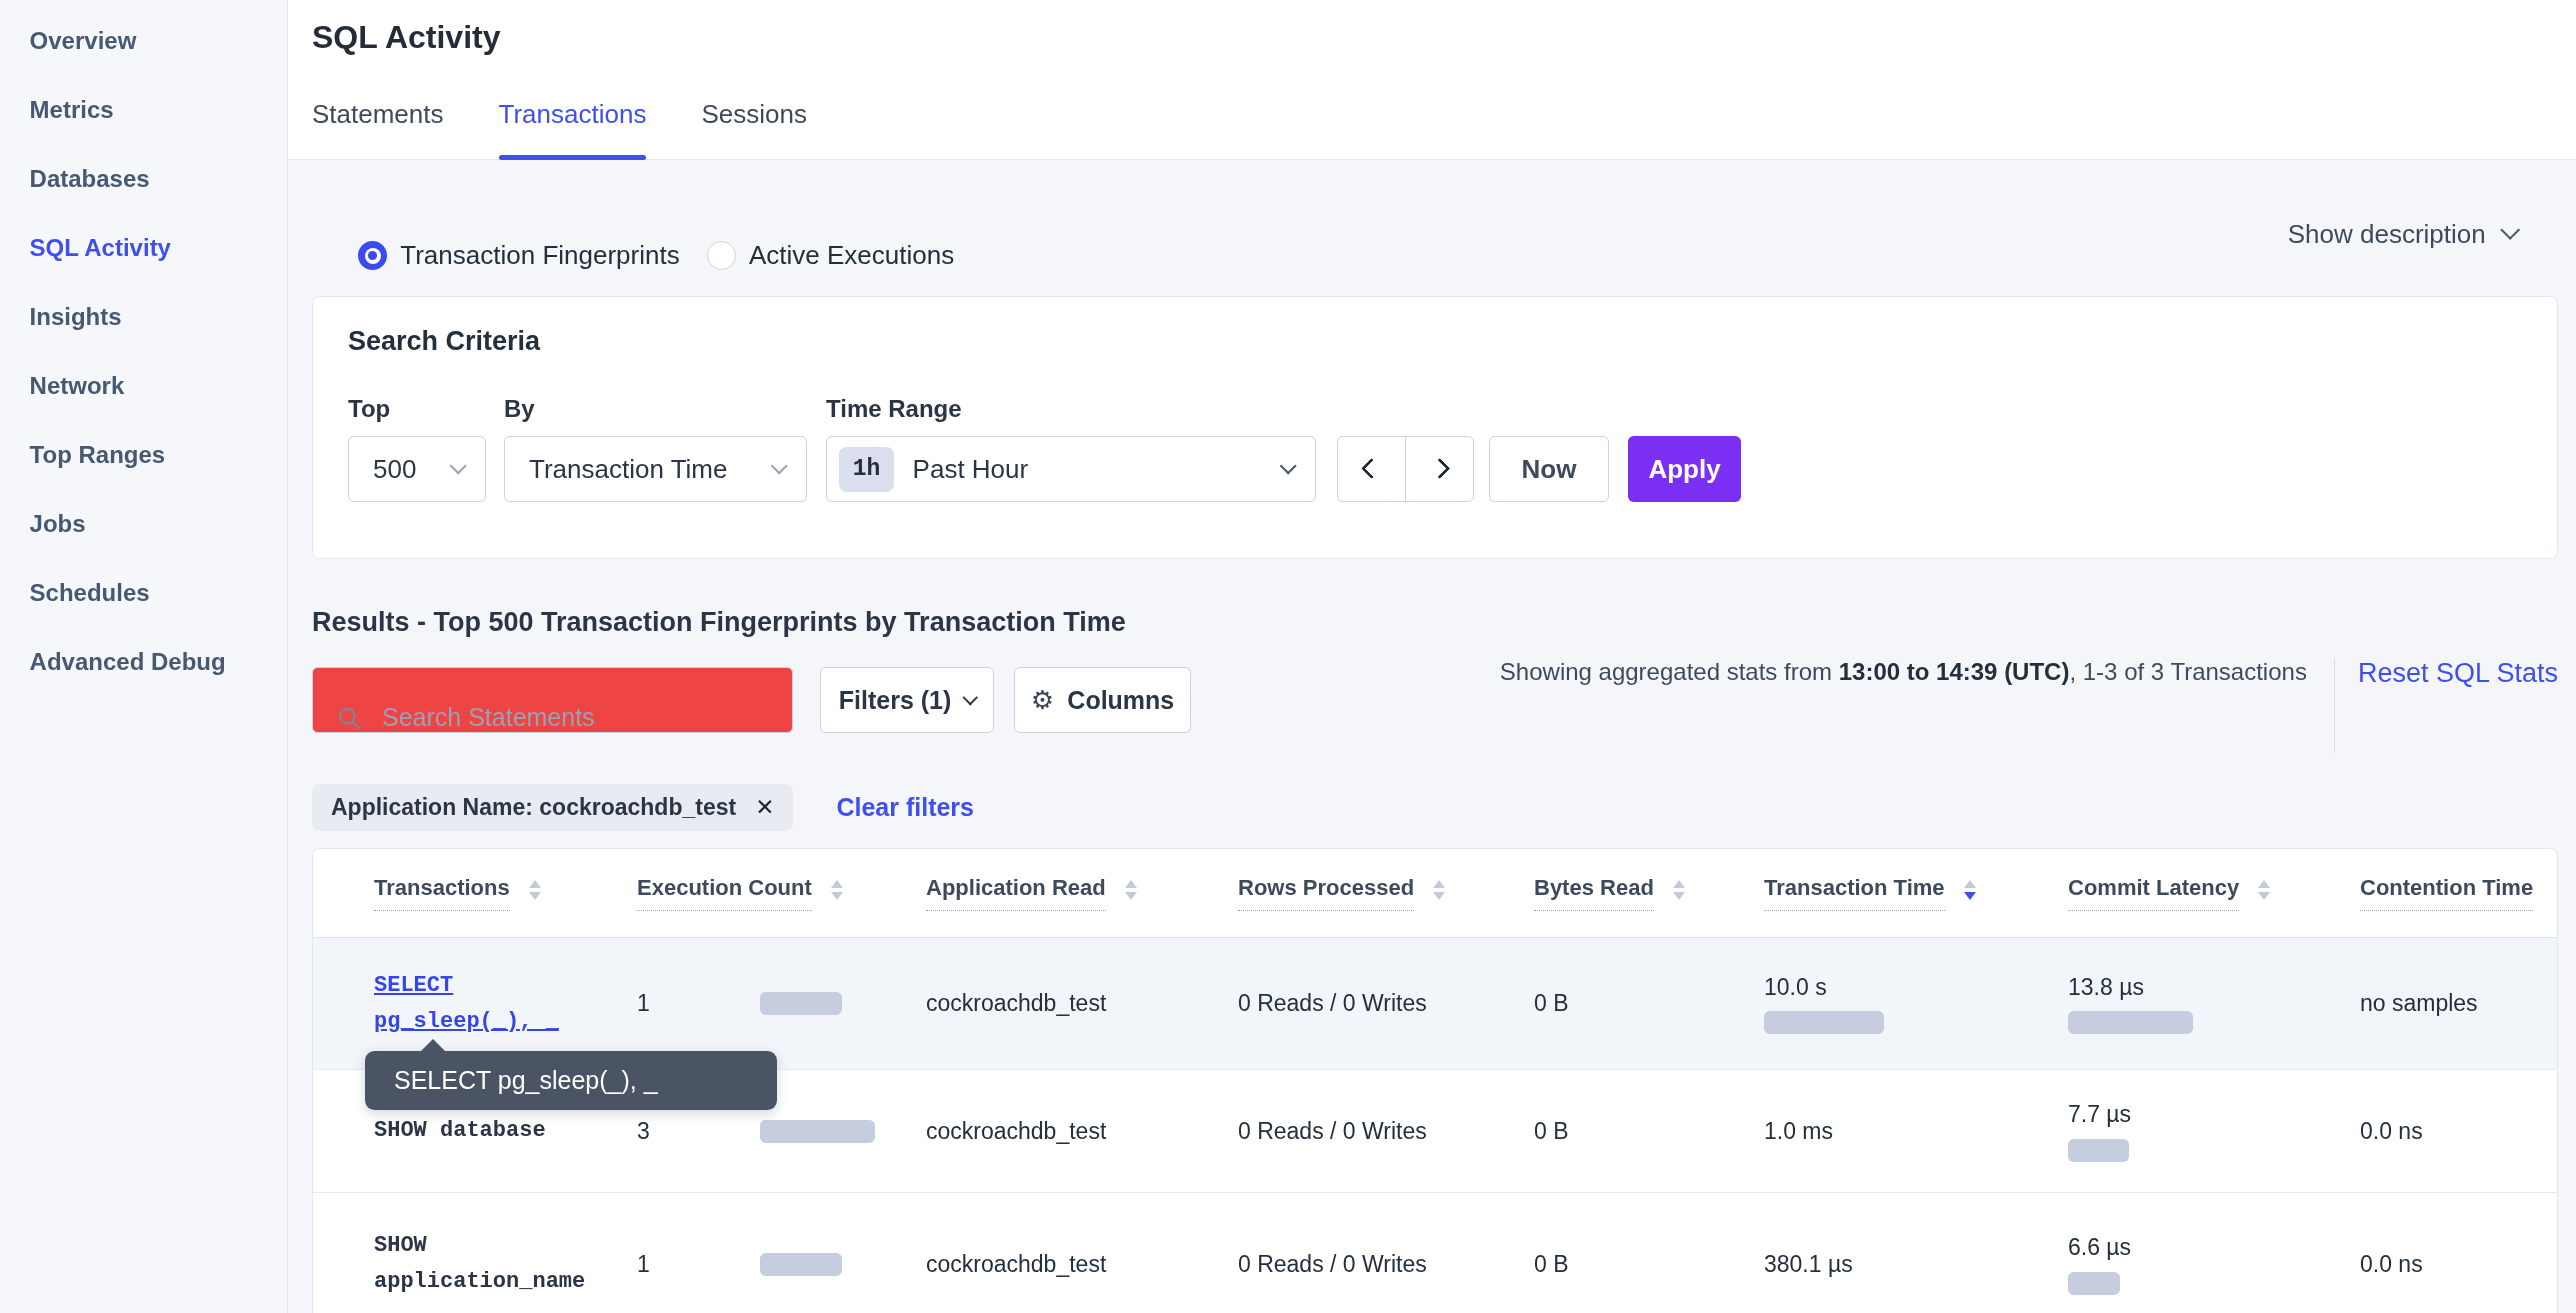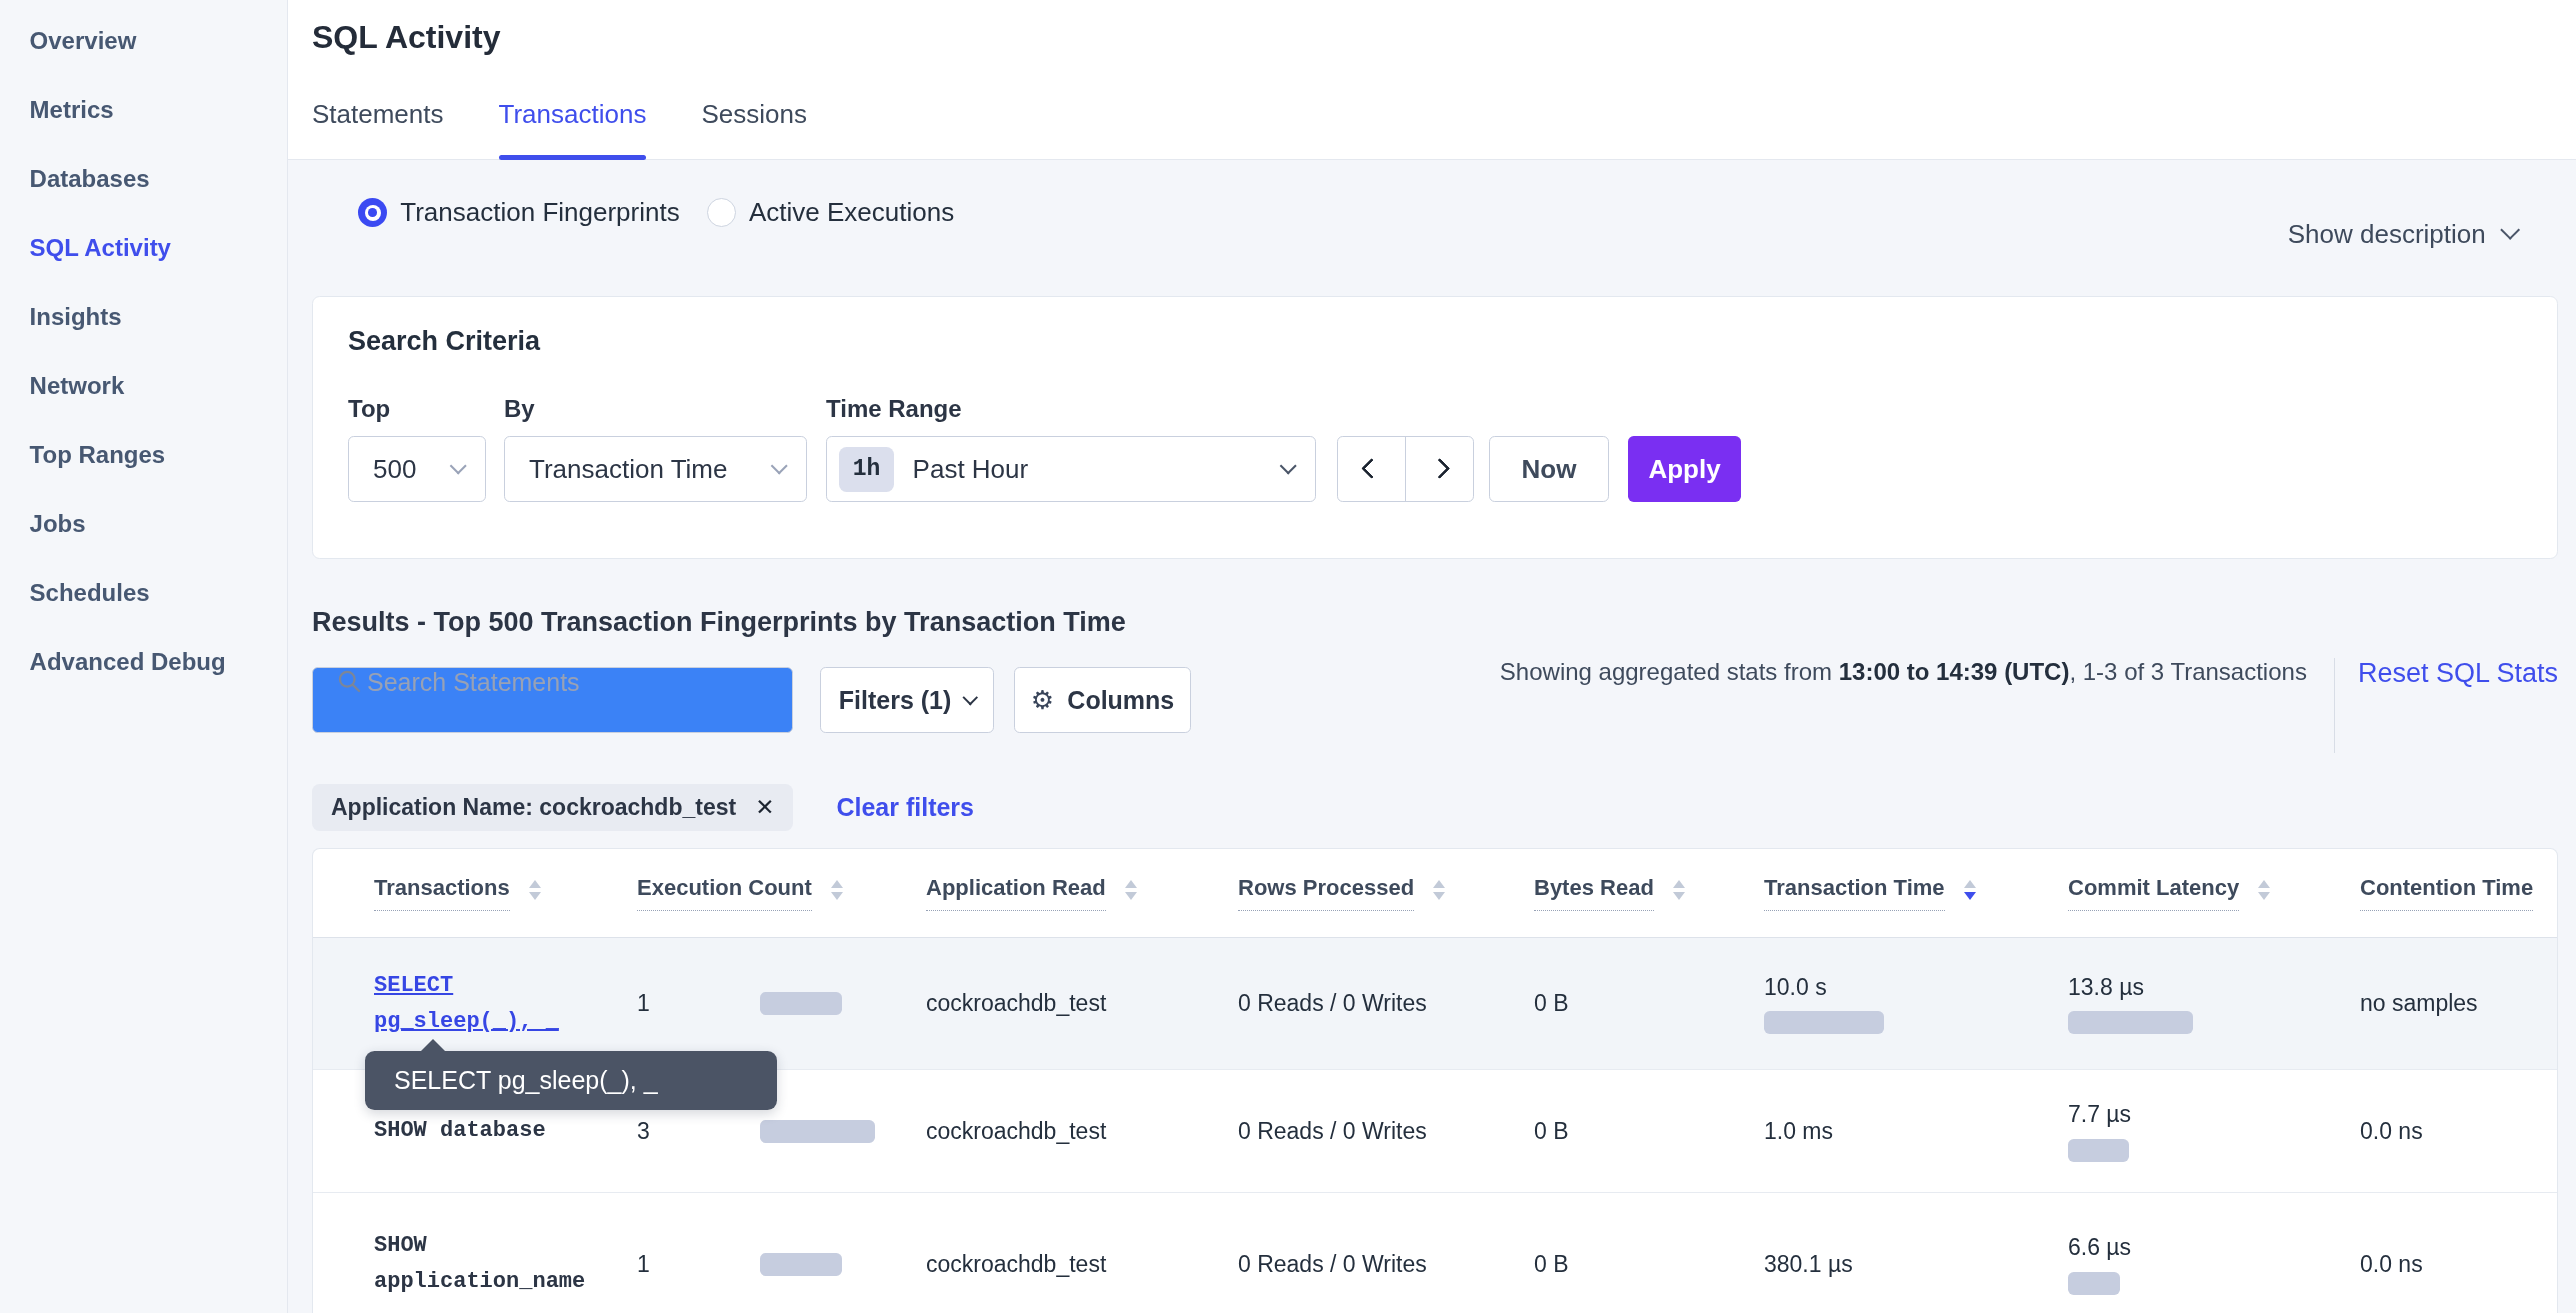--- a/index.html
+++ b/index.html
@@ -34,21 +34,21 @@
     position:relative; padding-bottom:29px; font-size:26px; font-weight:500;
     color:var(--text-mid,#3e4a5c); cursor:pointer;
   }
   .tab.active { color:var(--accent,#3f4eec); }
   .tab.active::after {
     content:""; position:absolute; left:0; right:0; bottom:-1px; height:4.8px;
     border-radius:2.9px; background:var(--accent,#3f4eec);
   }
 
   
-  .toggle-row { position:absolute; left:358px; top:197px; height:74px; display:flex; align-items:flex-start; gap:27px; }
+  .toggle-row { position:absolute; left:358px; top:197px; height:74px; display:flex; align-items:flex-end; gap:27px; }
   .radio-group { display:flex; align-items:center; gap:13.3px; cursor:pointer; }
   .radio { width:29px; height:29px; border-radius:50%; background:#fff; border:1.9px solid #cdd4e0; }
   .radio.selected {
     border:none; background:var(--accent-bright,#3b4af2);
     display:flex; align-items:center; justify-content:center;
   }
   .radio.selected .mid { width:16px; height:16px; border-radius:50%; background:#fff; display:flex; align-items:center; justify-content:center; }
   .radio.selected .dot { width:8.6px; height:8.6px; border-radius:50%; background:var(--accent-bright,#3b4af2); }
   .radio-label { font-size:26px; color:#242f3d; }
   .show-desc {
@@ -84,23 +84,23 @@
     position:absolute; top:139px; height:66px; border-radius:5.7px; font-size:26px; font-weight:700;
     display:flex; align-items:center; justify-content:center; cursor:pointer;
   }
   .btn-now { left:1176px; width:120px; background:#fff; border:1px solid var(--control-border,#c9d0de); color:var(--text-mid,#3e4a5c); }
   .btn-apply { left:1315px; width:113px; background:var(--purple,#7a2ff2); color:#fff; border:none; }
 
   
   .results-heading { position:absolute; left:312px; top:607px; font-size:27px; font-weight:700; color:#2c3545; }
   .controls-row { position:absolute; left:312px; top:667px; width:2246px; height:66px; }
   .search-box {
-    position:absolute; left:0; top:0; width:481px; height:66px; background:#3b82f6;
+    position:absolute; left:0; top:0; width:481px; height:66px; background:#ef4444;
     border:1px solid var(--control-border,#c9d0de); border-radius:5.7px;
-    display:flex; align-items:flex-start; padding-left:23px; gap:4px;
+    display:flex; align-items:flex-end; padding-left:23px; gap:19px;
   }
   .search-box input {
     border:none; outline:none; font-size:25px; color:#2c3545; width:362px;
     font-family:"Liberation Sans", sans-serif; background:transparent;
   }
   .search-box input::placeholder { color:#98a1b5; }
   .small-btn {
     position:absolute; top:0; height:66px; background:#fff; border:1px solid var(--control-border,#c9d0de);
     border-radius:5.7px; display:flex; align-items:center; justify-content:center; gap:13.3px;
     font-size:25px; font-weight:600; color:#2c3545; cursor:pointer;

